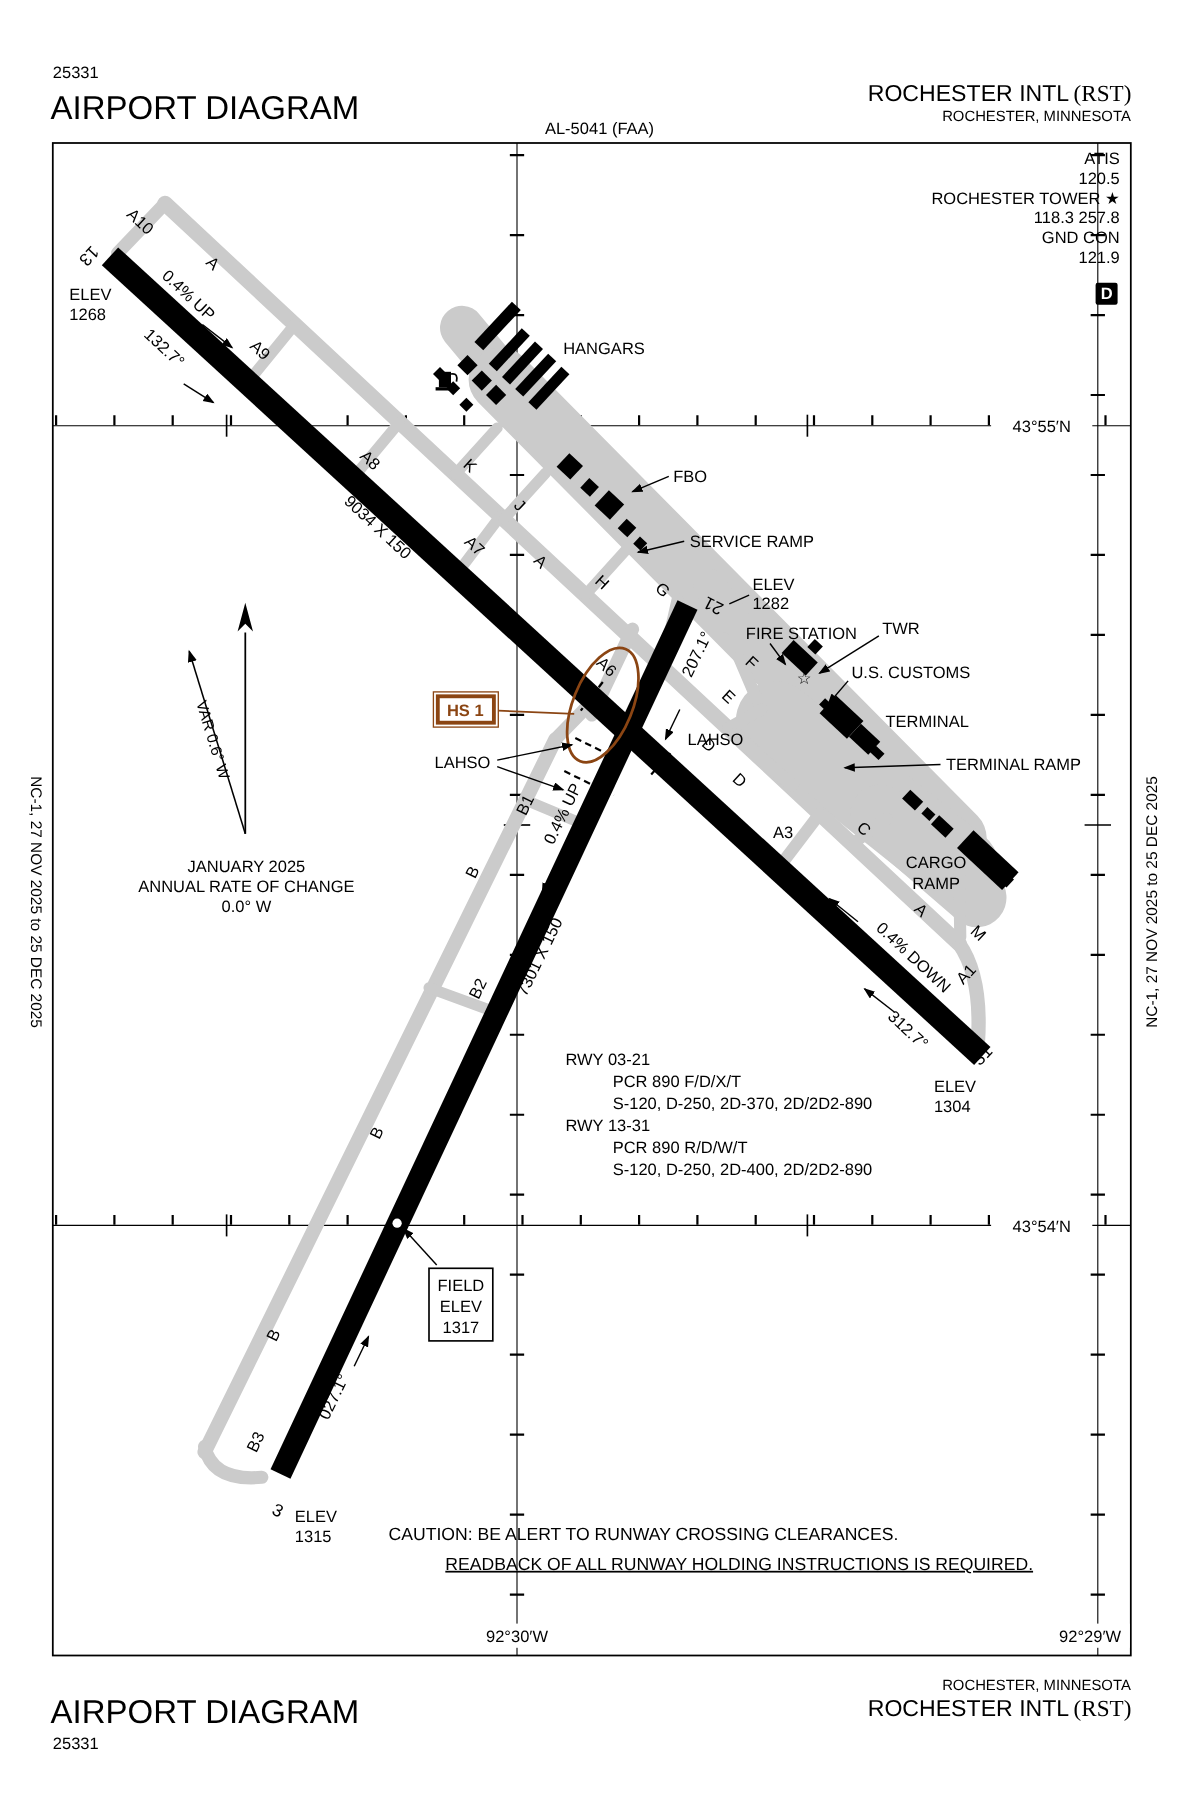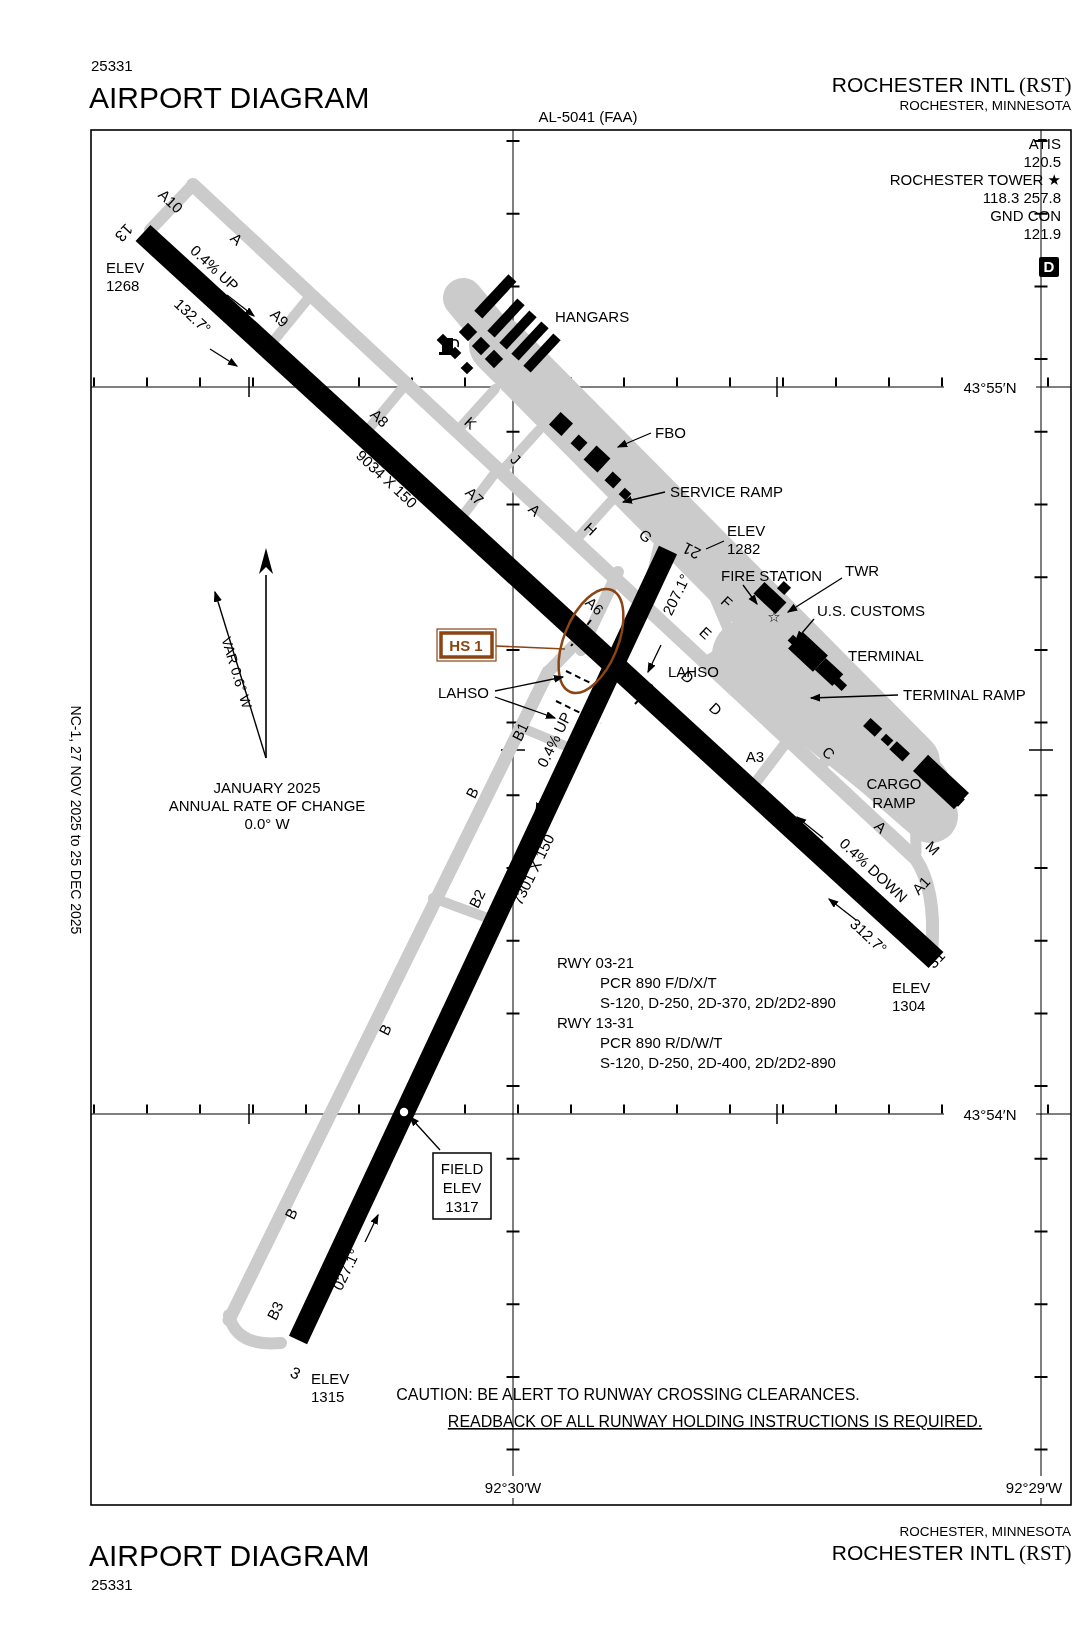--- a/index.html
+++ b/index.html
@@ -1,16 +1,16 @@
 <!DOCTYPE html>
 <html><head>
 <meta charset="utf-8">
 <style>
   html,body{margin:0;padding:0;background:#ffffff;}
-  .page{width:944px;height:1650px;position:relative;background:#fff;margin-left:43px;}
+  .page{width:944px;height:1650px;position:relative;background:#fff;}
   svg{display:block;}
   text{font-family:"Liberation Sans",sans-serif;fill:#000;}
   .t13{font-size:13.5px;}
   .t14{font-size:14px;}
   .t15{font-size:15px;}
   .t16{font-size:16px;}
   .t21{font-size:21px;}
   .t30{font-size:30px;}
   .mid{text-anchor:middle;}
   .end{text-anchor:end;}

